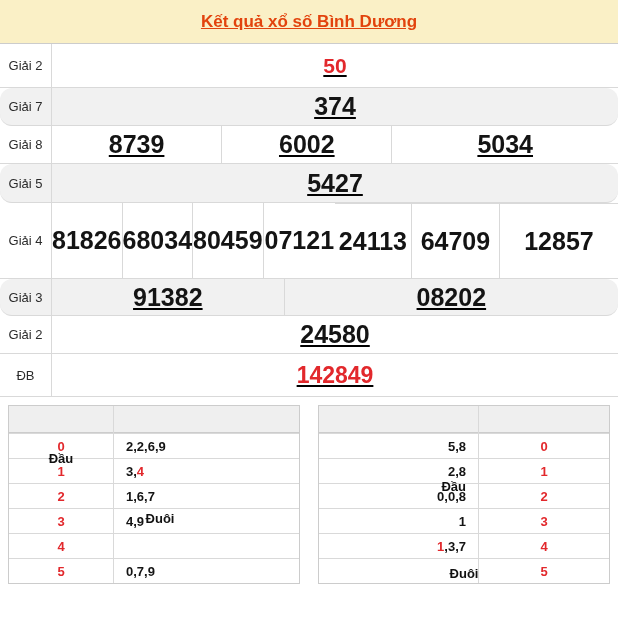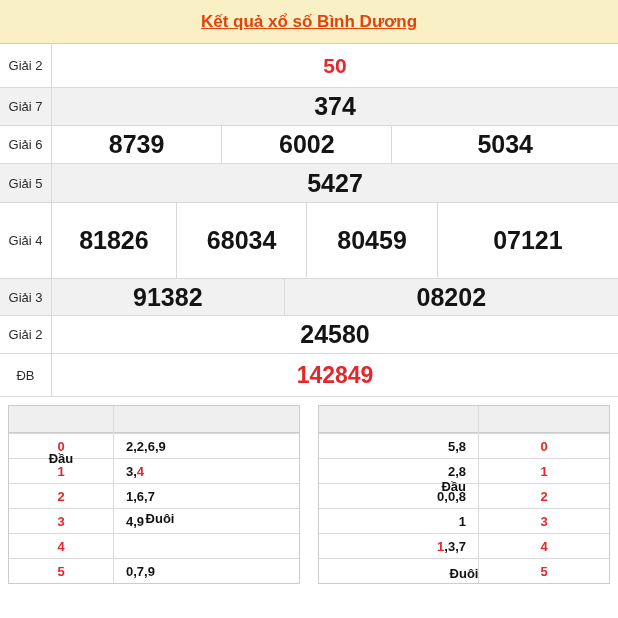--- a/index.html
+++ b/index.html
@@ -19,25 +19,25 @@
   
   .header{height:44px;background:var(--yellow);border-bottom:1px solid var(--border2);
     display:flex;align-items:center;justify-content:center;gap:8px;}
   .title-link{color:var(--link-red);font-weight:bold;font-size:17px;
     text-decoration:underline;cursor:pointer;}
   .title-date{color:#111;font-weight:bold;font-size:21px;}
 
   
   .results{width:618px;}
   .prow{display:flex;width:100%;border-bottom:1px solid var(--border);background:#fff;}
-  .prow.alt{background:var(--alt);}
+  .prow.alt{background:var(--alt);border-radius:12px;}
   .plabel{width:52px;flex:0 0 52px;border-right:1px solid var(--border);
     display:flex;align-items:center;justify-content:center;
     font-size:13px;color:var(--label-ink);}
-  .pcells{flex:1;display:flex;}
+  .pcells{flex:1;display:flex;text-decoration:underline;}
   .pcell{flex:1 1 0;display:flex;align-items:center;justify-content:center;
     font-weight:bold;font-size:25px;color:var(--ink);}
   .pcell + .pcell{border-left:1px solid var(--border);}
   .pcol{flex:1;display:flex;flex-direction:row;}
   .psub{display:flex;flex:1;}
   .psub + .psub{border-top:1px solid var(--border);}
   .red{color:var(--num-red);}
   .sz20{font-size:21px;}
   .sz23{font-size:23px;}
 
@@ -73,21 +73,21 @@
   </div>
 
   <div class="prow alt" style="height:38px">
     <div class="plabel">Giải 7</div>
     <div class="pcells">
       <div class="pcell">374</div>
     </div>
   </div>
 
   <div class="prow" style="height:38px">
-    <div class="plabel">Giải 6</div>
+    <div class="plabel">Giải 8</div>
     <div class="pcells">
       <div class="pcell" style="flex-grow:3">8739</div>
       <div class="pcell" style="flex-grow:3">6002</div>
       <div class="pcell" style="flex-grow:4">5034</div>
     </div>
   </div>
 
   <div class="prow alt" style="height:39px">
     <div class="plabel">Giải 5</div>
     <div class="pcells">
@@ -97,20 +97,25 @@
 
   <div class="prow" style="height:76px">
     <div class="plabel">Giải 4</div>
     <div class="pcol">
       <div class="psub">
         <div class="pcell" style="flex-grow:22">81826</div>
         <div class="pcell" style="flex-grow:23">68034</div>
         <div class="pcell" style="flex-grow:23">80459</div>
         <div class="pcell" style="flex-grow:32">07121</div>
       </div>
+      <div class="psub">
+        <div class="pcell" style="flex-grow:27">24113</div>
+        <div class="pcell" style="flex-grow:31">64709</div>
+        <div class="pcell" style="flex-grow:42">12857</div>
+      </div>
     </div>
   </div>
 
   <div class="prow alt" style="height:37px">
     <div class="plabel">Giải 3</div>
     <div class="pcells">
       <div class="pcell" style="flex-grow:41">91382</div>
       <div class="pcell" style="flex-grow:59">08202</div>
     </div>
   </div>

